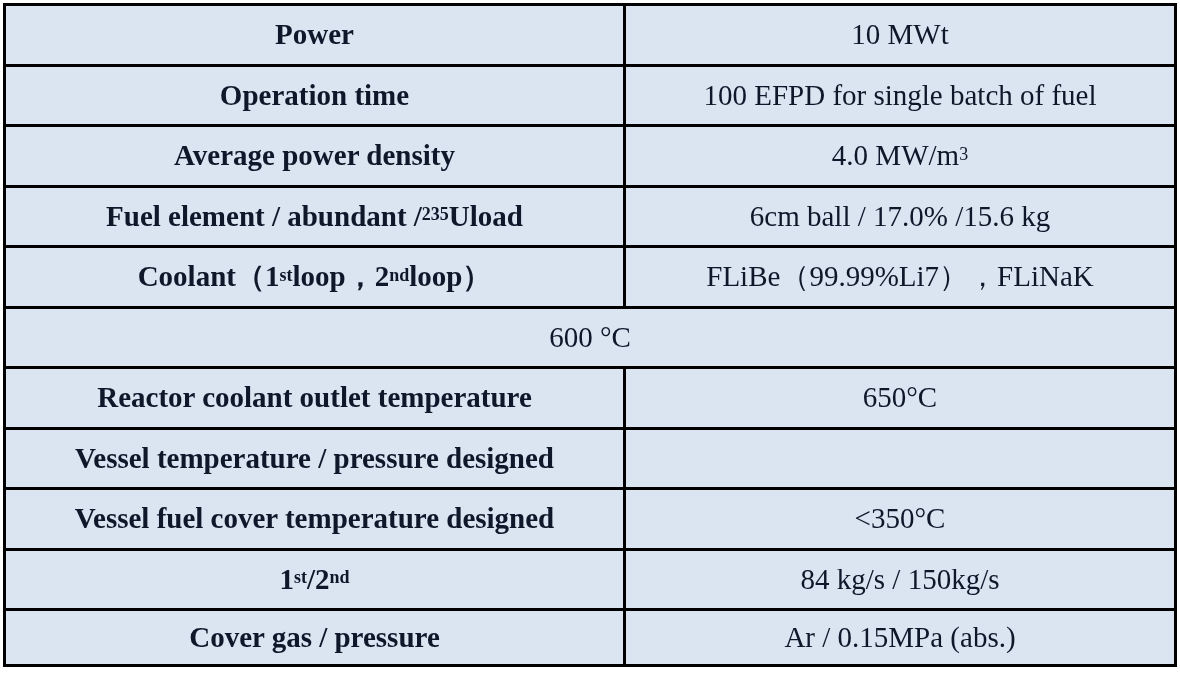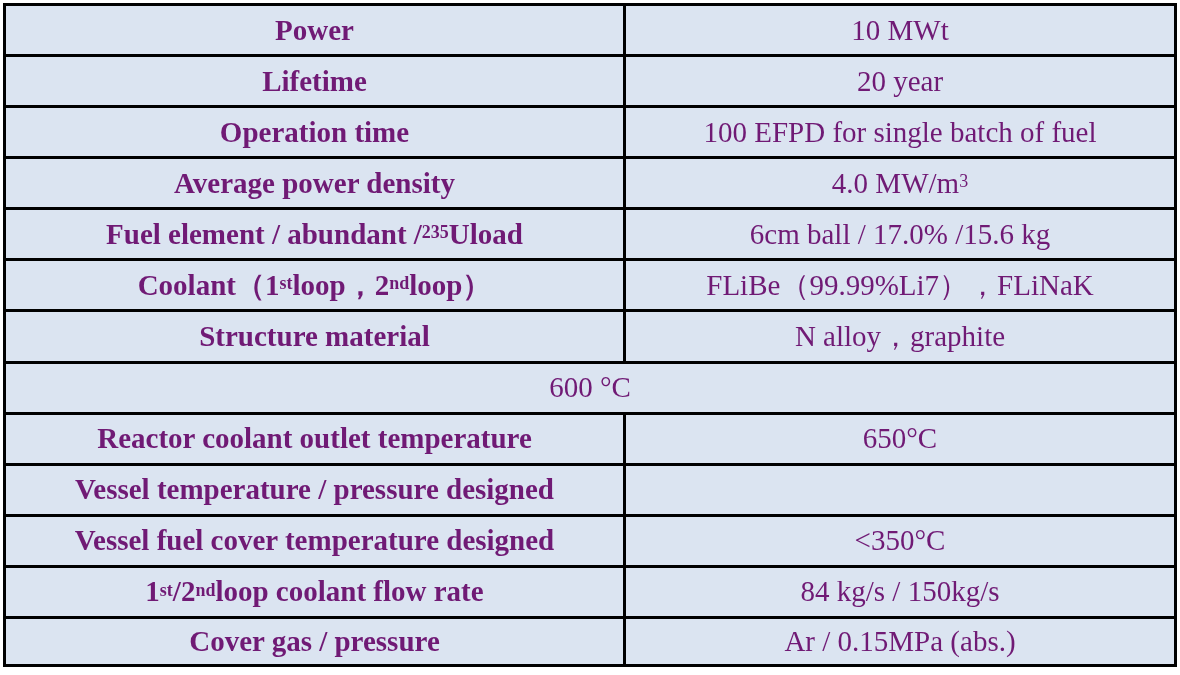--- a/index.html
+++ b/index.html
@@ -31,21 +31,21 @@
   }
   .row:last-child {
     border-bottom: none;
     flex: 0.84 1 auto;
   }
   .cell {
     display: flex;
     align-items: center;
     justify-content: center;
     font-size: 29px;
-    color: #701a75;
+    color: #0f172a;
     line-height: 1;
     white-space: nowrap;
     overflow: hidden;
   }
   .param-cell {
     width: 617px;
     flex: 0 0 617px;
     border-right: 3px solid #000000;
     font-weight: bold;
   }
@@ -64,28 +64,20 @@
 </head>
 <body>
 
 <div class="spec-table">
     <div class="row">
       <div class="cell param-cell">
         <span>Power</span>
       </div>
       <div class="cell value-cell">
         <span>10 MWt</span>
-      </div>
-    </div>
-    <div class="row">
-      <div class="cell param-cell">
-        <span>Lifetime</span>
-      </div>
-      <div class="cell value-cell">
-        <span>20 year</span>
       </div>
     </div>
     <div class="row">
       <div class="cell param-cell">
         <span>Operation time</span>
       </div>
       <div class="cell value-cell">
         <span>100 EFPD for single batch of fuel</span>
       </div>
     </div>
@@ -114,28 +106,20 @@
         <sup>st</sup>
         <span> loop，2</span>
         <sup>nd</sup>
         <span> loop）</span>
       </div>
       <div class="cell value-cell">
         <span>FLiBe（99.99%Li7），FLiNaK</span>
       </div>
     </div>
     <div class="row">
-      <div class="cell param-cell">
-        <span>Structure material</span>
-      </div>
-      <div class="cell value-cell">
-        <span>N alloy，graphite</span>
-      </div>
-    </div>
-    <div class="row">
       <div class="cell value-cell">
         <span>600 °C</span>
       </div>
     </div>
     <div class="row">
       <div class="cell param-cell">
         <span>Reactor coolant outlet temperature</span>
       </div>
       <div class="cell value-cell">
         <span>650°C</span>
@@ -153,21 +137,20 @@
       <div class="cell value-cell">
         <span>&lt;350°C</span>
       </div>
     </div>
     <div class="row">
       <div class="cell param-cell">
         <span>1</span>
         <sup>st</sup>
         <span> /2</span>
         <sup>nd</sup>
-        <span> loop coolant flow rate</span>
       </div>
       <div class="cell value-cell">
         <span>84 kg/s / 150kg/s</span>
       </div>
     </div>
     <div class="row">
       <div class="cell param-cell">
         <span>Cover gas / pressure</span>
       </div>
       <div class="cell value-cell">

